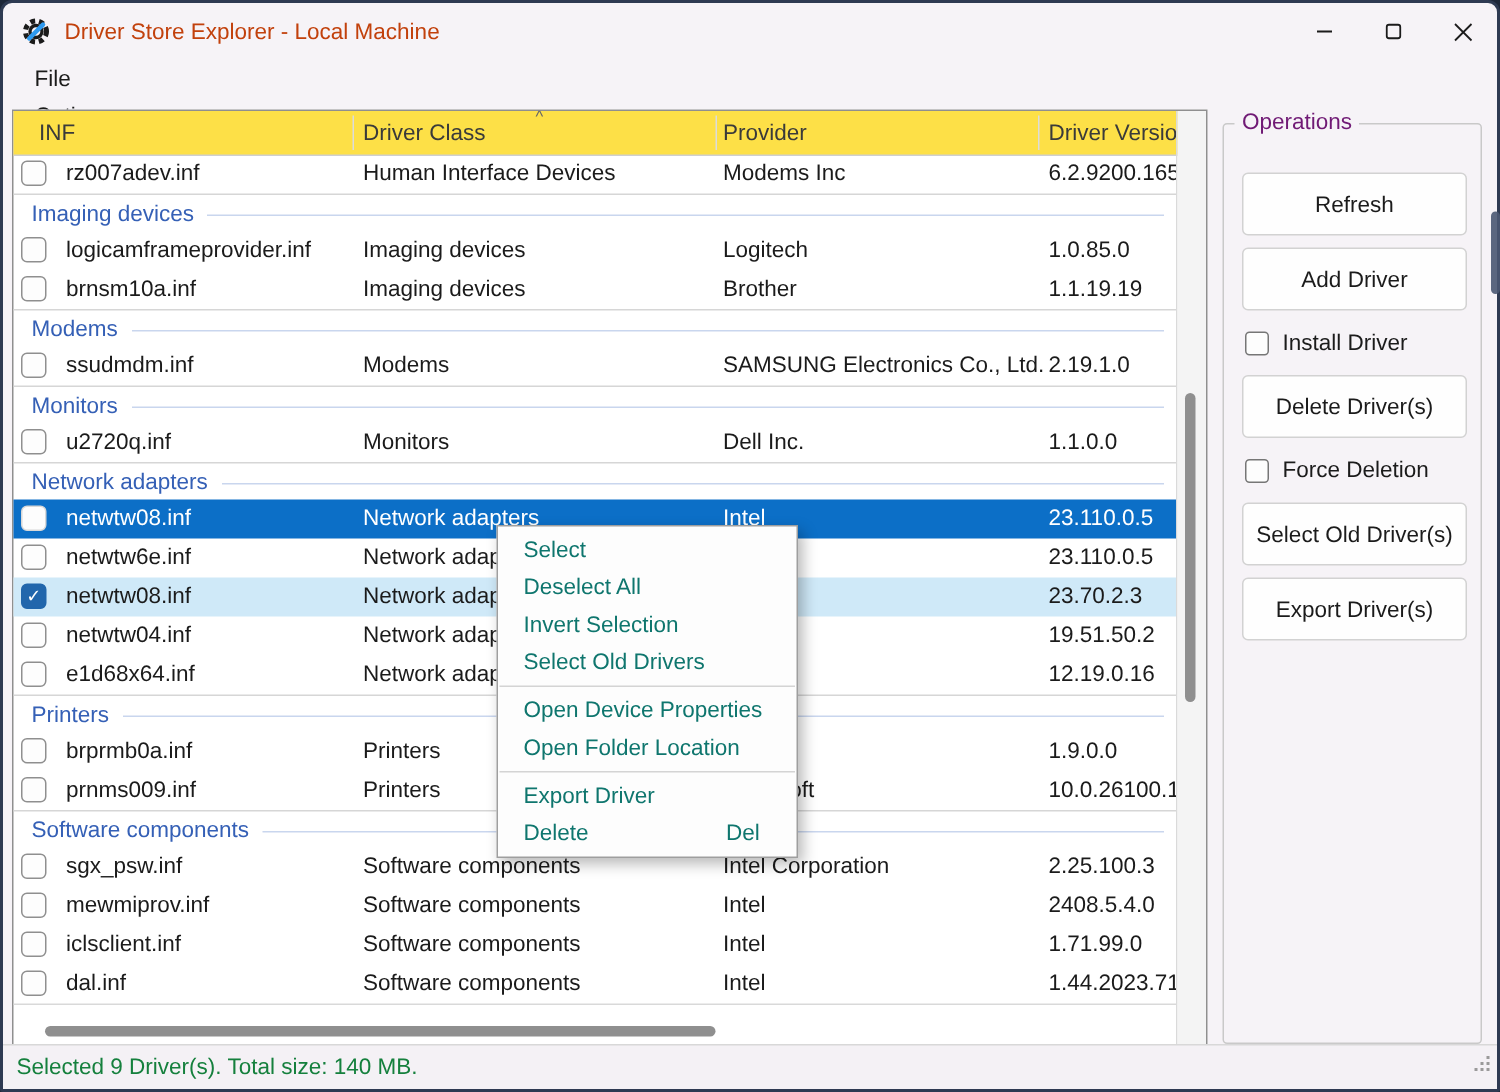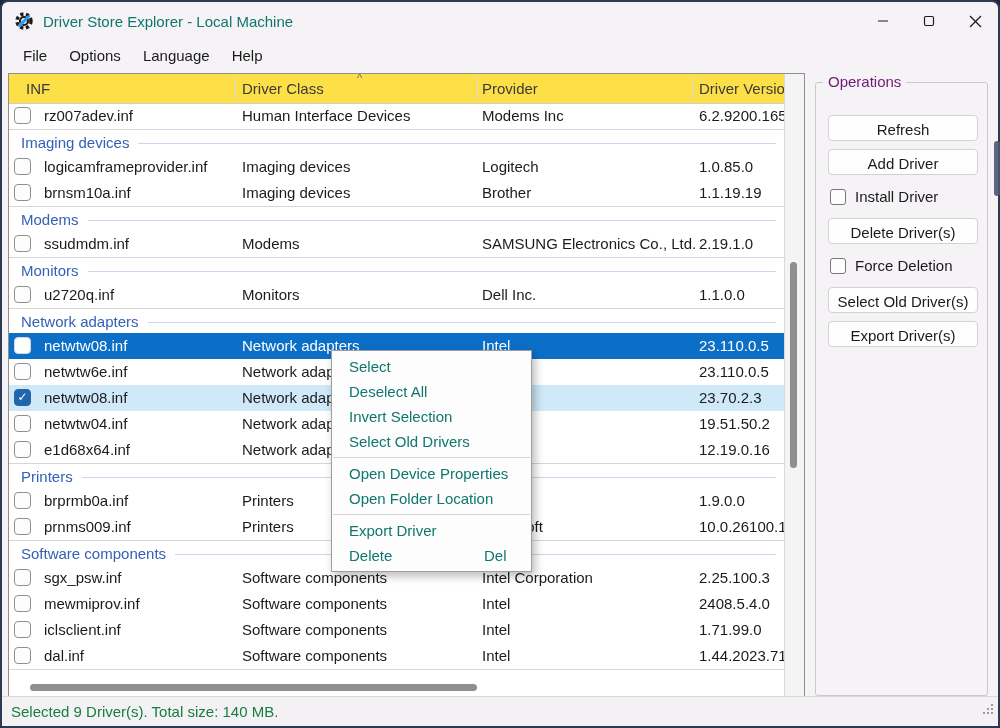--- a/index.html
+++ b/index.html
@@ -2,26 +2,26 @@
 <html><head>
 <meta charset="utf-8">
 <style>
   html,body{margin:0;padding:0;width:1000px;height:728px;background:#1d2738;
     font-family:"Liberation Sans","DejaVu Sans",sans-serif;-webkit-font-smoothing:antialiased;}
   .window{position:absolute;inset:0;border:2px solid #2e3a52;border-radius:8px 8px 2px 2px;
     background:#f6f3f7;overflow:hidden;box-sizing:border-box;}
   
   .titlebar{height:38px;display:flex;align-items:center;padding-left:12px;gap:9px;}
   .app-icon{width:20px;height:20px;display:inline-block;}
-  .title{font-size:15px;color:#0f766e;}
+  .title{font-size:15px;color:#c2410c;}
   .win-controls{margin-left:auto;display:flex;height:38px;}
   .wbtn{width:46px;height:38px;display:flex;align-items:center;justify-content:center;cursor:default;}
   .wbtn svg{display:block;}
   
-  .menubar{height:31px;display:flex;align-items:center;padding-left:10px;}
+  .menubar{height:31px;display:flex;align-items:flex-start;padding-left:10px;flex-direction:column;}
   .menu-item{font-size:15px;color:#1b1b1b;padding:4px 11px;}
   
   .table-panel{position:absolute;left:6px;top:71px;width:797px;height:624px;background:#fff;
     border:1px solid #8f8f8f;box-sizing:border-box;}
   .thead{position:relative;height:29px;border-bottom:1px solid #cfcfcf;background:#fde047;}
   .hc{position:absolute;top:6px;font-size:15px;color:#3a3a3a;white-space:nowrap;}
   .hsep{position:absolute;top:3px;bottom:3px;width:1px;background:#dcdcdc;}
   .sort-arrow{position:absolute;left:348px;top:-2px;font-size:11px;color:#666;}
   .rows{position:absolute;left:0;top:29px;width:775px;}
   .drow{position:relative;height:26px;line-height:26px;font-size:15px;color:#1b1b1b;white-space:nowrap;}
@@ -45,21 +45,21 @@
   .ctx{position:absolute;left:329px;top:348px;width:201px;background:#fdfdfd;border:1px solid #9e9e9e;
     box-shadow:3px 4px 9px rgba(0,0,0,.28);padding:3px 0;z-index:20;box-sizing:border-box;}
   .ctx-item{position:relative;height:25px;line-height:25px;font-size:15px;color:#0f766e;padding-left:17px;}
   .ctx-shortcut{position:absolute;left:152px;top:0;}
   .ctx-sep{height:1px;background:#d4d4d4;margin:3px 1px;}
   
   .opbox{position:absolute;left:813px;top:80px;width:173px;height:614px;border:1px solid #c9c9c9;
     border-radius:3px;box-sizing:border-box;}
   .oplabel{position:absolute;top:-10px;left:7px;background:#f6f3f7;padding:0 5px;font-size:15px;color:#701a75;}
   .opcontrols{padding-top:24px;display:flex;flex-direction:column;}
-  .op-btn{height:26px;margin:8px 9px 0 12px;background:#fefefe;border:1px solid #d2d2d2;border-radius:4px;
+  .op-btn{height:42px;margin:8px 9px 0 12px;background:#fefefe;border:1px solid #d2d2d2;border-radius:4px;
     font-size:15px;color:#1b1b1b;font-family:inherit;text-align:center;line-height:25px;}
   .op-check{display:flex;align-items:center;gap:9px;margin:13px 0 5px 14px;font-size:15px;color:#1b1b1b;}
   .op-check .box{width:16px;height:16px;border:1px solid #767676;border-radius:3px;background:#fdfdfd;box-sizing:border-box;}
   
   .statusbar{position:absolute;left:0;right:0;bottom:0;height:30px;background:#f4f1f5;border-top:1px solid #d8d8d8;
     display:flex;align-items:center;padding-left:9px;box-sizing:border-box;}
   .status-text{font-size:15px;color:#15803d;}
   .grip{position:absolute;right:13px;bottom:12px;width:2px;height:2px;background:#9a9a9a;
     box-shadow:8px 0 #9a9a9a,8px -4px #9a9a9a,8px -8px #9a9a9a,4px 0 #9a9a9a,4px -4px #9a9a9a,0 0 #9a9a9a;}
   .edge-artifact{position:absolute;right:0;top:141px;width:6px;height:55px;background:#4a5872;border-radius:3px;opacity:.9;z-index:30;}

